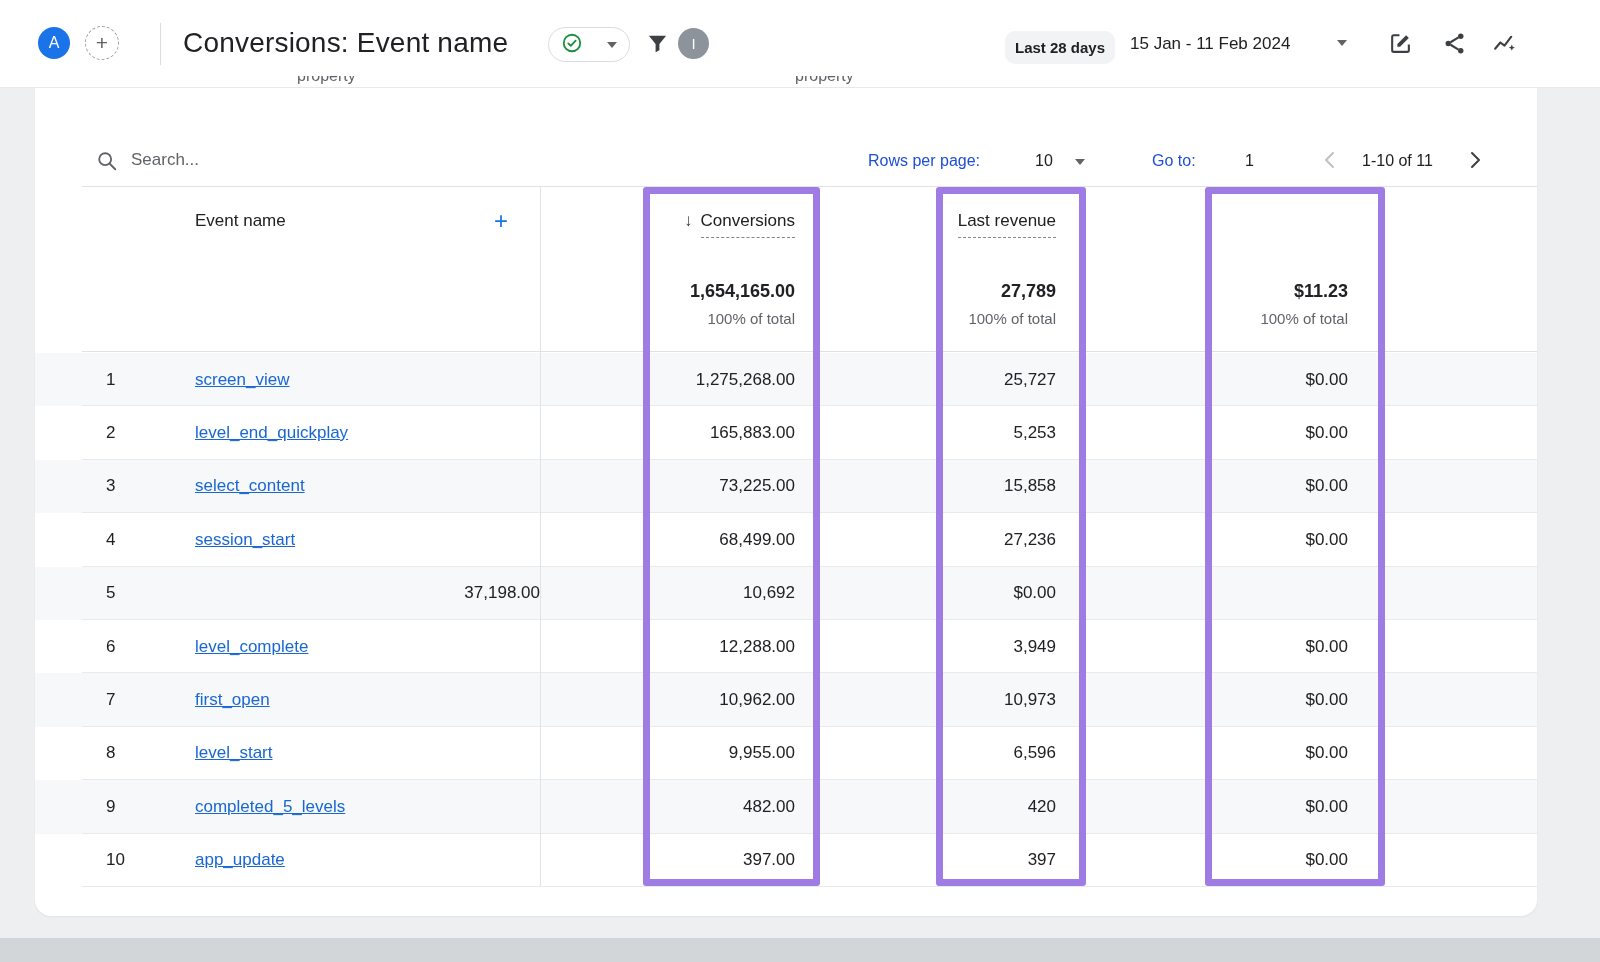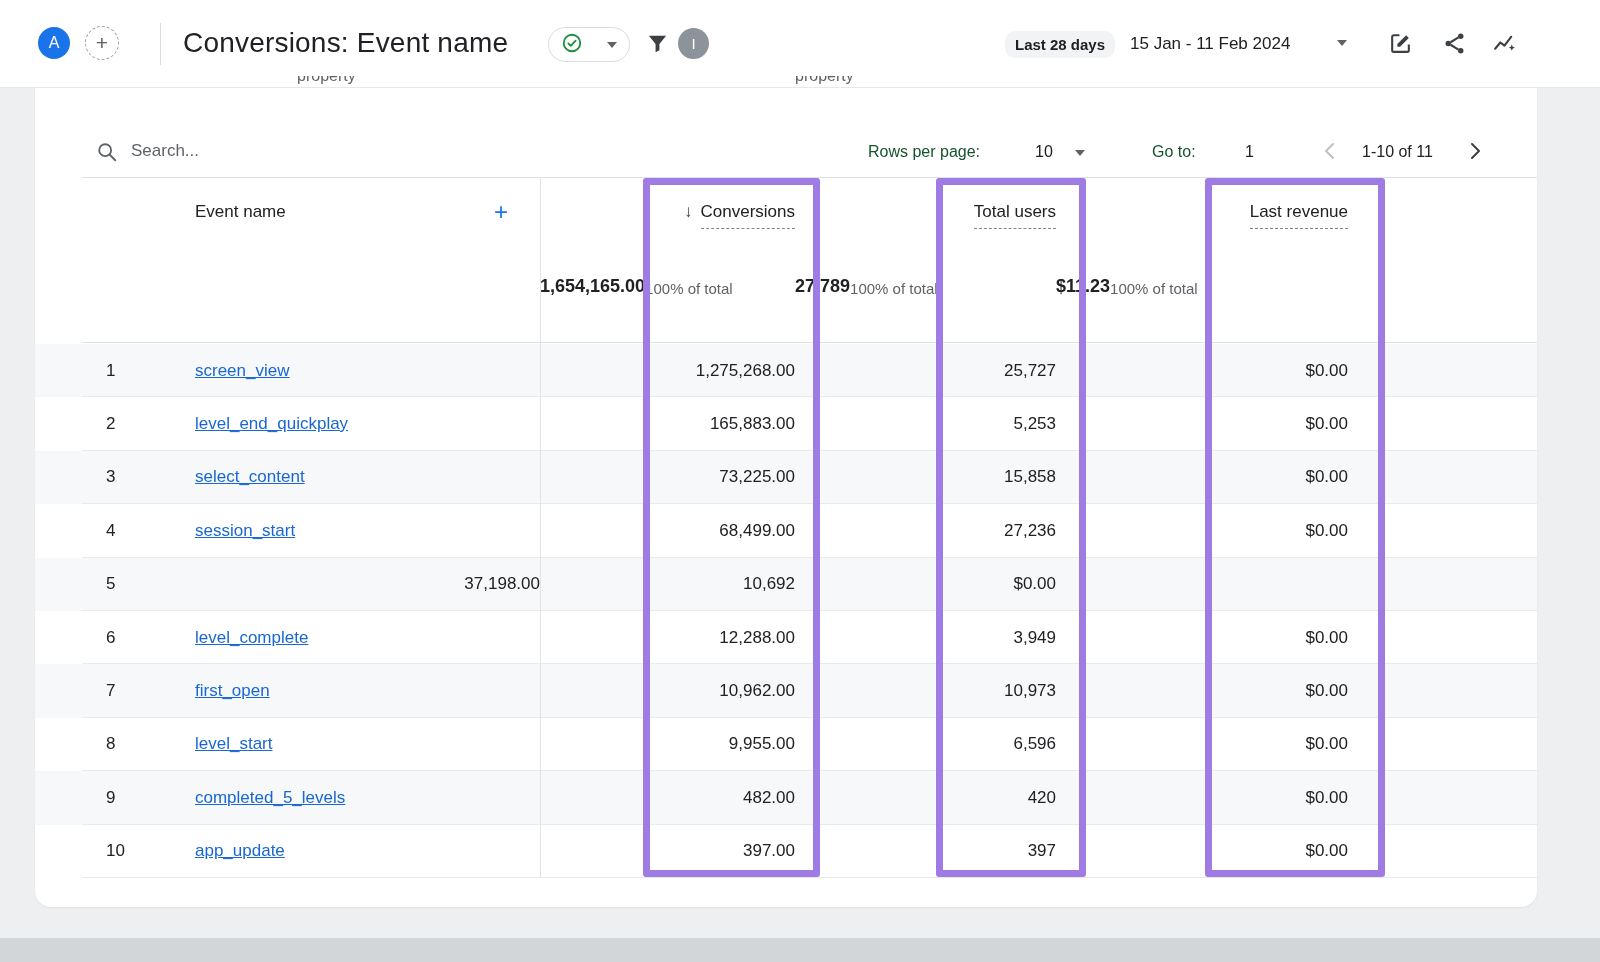--- a/index.html
+++ b/index.html
@@ -44,54 +44,54 @@
     border-left:5px solid transparent; border-right:5px solid transparent;
     border-top:6px solid #5f6368; display:inline-block;
   }
   .filter-btn { position:absolute; left:646px; top:32px; color:#3c4043; cursor:pointer; }
   .i-avatar {
     position:absolute; left:678px; top:28px; width:31px; height:31px;
     border-radius:50%; background:#8c939b; color:#fff; font-size:15px;
     display:flex; align-items:center; justify-content:center; cursor:pointer;
   }
   .date-pill {
-    position:absolute; left:1005px; top:31px; height:27px;
+    position:absolute; left:1005px; top:31px; height:33px;
     background:#f1f3f4; border-radius:10px; padding:0 10px;
     display:flex; align-items:center;
     font-size:15px; font-weight:bold; color:#202124; cursor:pointer;
   }
   .date-value { position:absolute; left:1130px; top:34px; font-size:17px; color:#202124; cursor:pointer; }
   .date-caret { position:absolute; left:1337px; top:40px; cursor:pointer; }
   .hdr-icon { position:absolute; top:31px; color:#3c4043; cursor:pointer; }
   .hdr-icon.edit { left:1388px; }
   .hdr-icon.share { left:1442px; }
   .hdr-icon.insights { left:1492px; }
 
   .clip-frag { position:absolute; top:76px; height:12px; overflow:hidden; color:#5f6368; font-size:16px; }
   .clip-frag span { display:block; margin-top:-9px;text-align:center; }
   .clip-left { left:297px; }
   .clip-right { left:795px; }
 
   
   .card {
-    position:absolute; left:35px; top:79px; width:1502px; height:828px;
+    position:absolute; left:35px; top:88px; width:1502px; height:828px;
     background:#fff; border-radius:0 0 16px 16px;
     box-shadow:0 1px 2px rgba(0,0,0,.06);
   }
 
   
   .toolbar { position:absolute; top:0; left:0; right:0; height:99px; }
   .toolbar::after { content:""; position:absolute; left:47px; right:0; bottom:0; height:1px; background:#e1e3e6; }
   .search-icon { position:absolute; left:61px; top:62px; color:#5f6368; }
   .search-input {
     position:absolute; left:96px; top:56px; width:320px; height:32px;
     border:none; outline:none; font-size:17px; font-family:"Liberation Sans", sans-serif; color:#202124;
   }
   .search-input::placeholder { color:#5f6368; opacity:1; }
-  .tb-label { position:absolute; top:64px; font-size:16px; color:#14532d; }
+  .tb-label { position:absolute; top:64px; font-size:16px; color:#1d4ed8; }
   .tb-value { position:absolute; top:64px; font-size:16px; color:#202124; cursor:pointer; }
   .rpp-label { left:833px; }
   .rpp-value { left:1000px; }
   .rpp-caret { position:absolute; left:1040px; top:71px; cursor:pointer; }
   .goto-label { left:1117px; }
   .goto-value { left:1210px; }
   .pg-chevron { position:absolute; top:60px; cursor:pointer; }
   .pg-prev { left:1283px; color:#bdc1c6; }
   .pg-next { left:1428px; color:#3c4043; }
   .pg-range { position:absolute; left:1327px; top:64px; font-size:16px; color:#202124; }
@@ -111,21 +111,21 @@
   .dashed { border-bottom:1px dashed #80868b; padding-bottom:6px; }
   .c-event-h { display:flex; align-items:flex-start; padding-left:31px; }
   .plus-btn {
     margin-left:auto; margin-right:32px;
     color:var(--brand-blue,#1a73e8); font-size:24px; line-height:20px; font-weight:400; cursor:pointer;
   }
   .h-right { display:flex; justify-content:flex-end; align-items:flex-start; }
   .sort-arrow { color:#3c4043; font-size:17px; margin-right:8px; }
 
   .totals-row { height:99px; padding-top:28px; align-items:start; }
-  .tot-cell { display:flex; flex-direction:row; align-items:flex-end; }
+  .tot-cell { display:flex; flex-direction:column; align-items:flex-end;margin-left:24px; }
   .tot-value { font-size:18px; font-weight:bold; color:#202124; }
   .tot-pct { font-size:15px; color:#5f6368; margin-top:8px; }
 
   
   .tbody { position:absolute; top:265px; left:0; right:0; }
   .trow { position:relative; height:53.4px; align-items:center; }
   .trow::after { content:""; position:absolute; left:47px; right:0; bottom:0; height:1px; background:#e9eaec; }
   .trow.striped { background:#f6f8f9; }
   .cell { font-size:17px; color:#202124; }
   .c-num { padding-left:24px; }
@@ -247,23 +247,20 @@
       <div></div>
       <div class="c-event-h">
         <span class="hlabel">Event name</span>
         <span class="plus-btn">+</span>
       </div>
       <div class="h-right">
         <span class="sort-arrow">↓</span>
         <span class="hlabel dashed">Conversions</span>
       </div>
       <div class="h-right">
-        <span class="hlabel dashed">Total users</span>
-      </div>
-      <div class="h-right">
         <span class="hlabel dashed">Last revenue</span>
       </div>
       <div></div>
     </div>
     <div class="grid-row totals-row">
       <div></div>
       <div></div>
       <div class="tot-cell">
         <span class="tot-value">1,654,165.00</span>
         <span class="tot-pct">100% of total</span>

